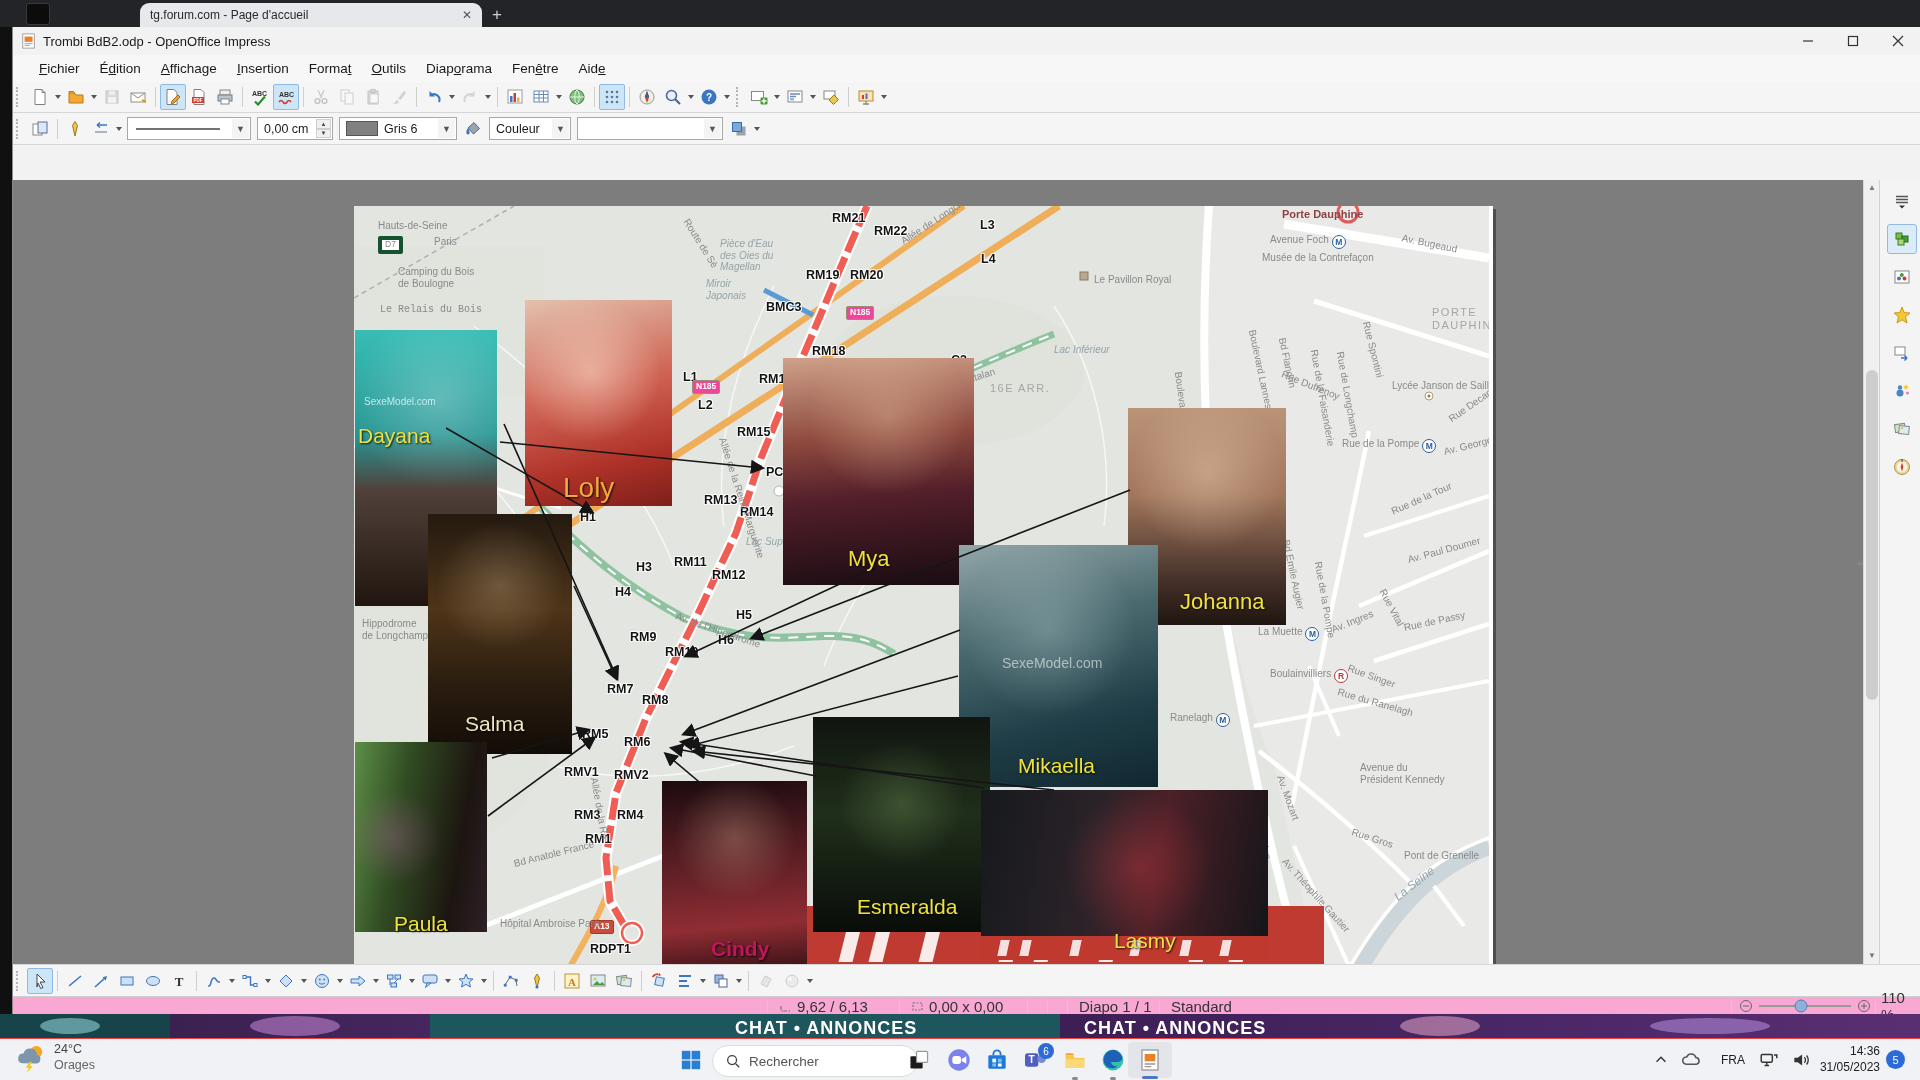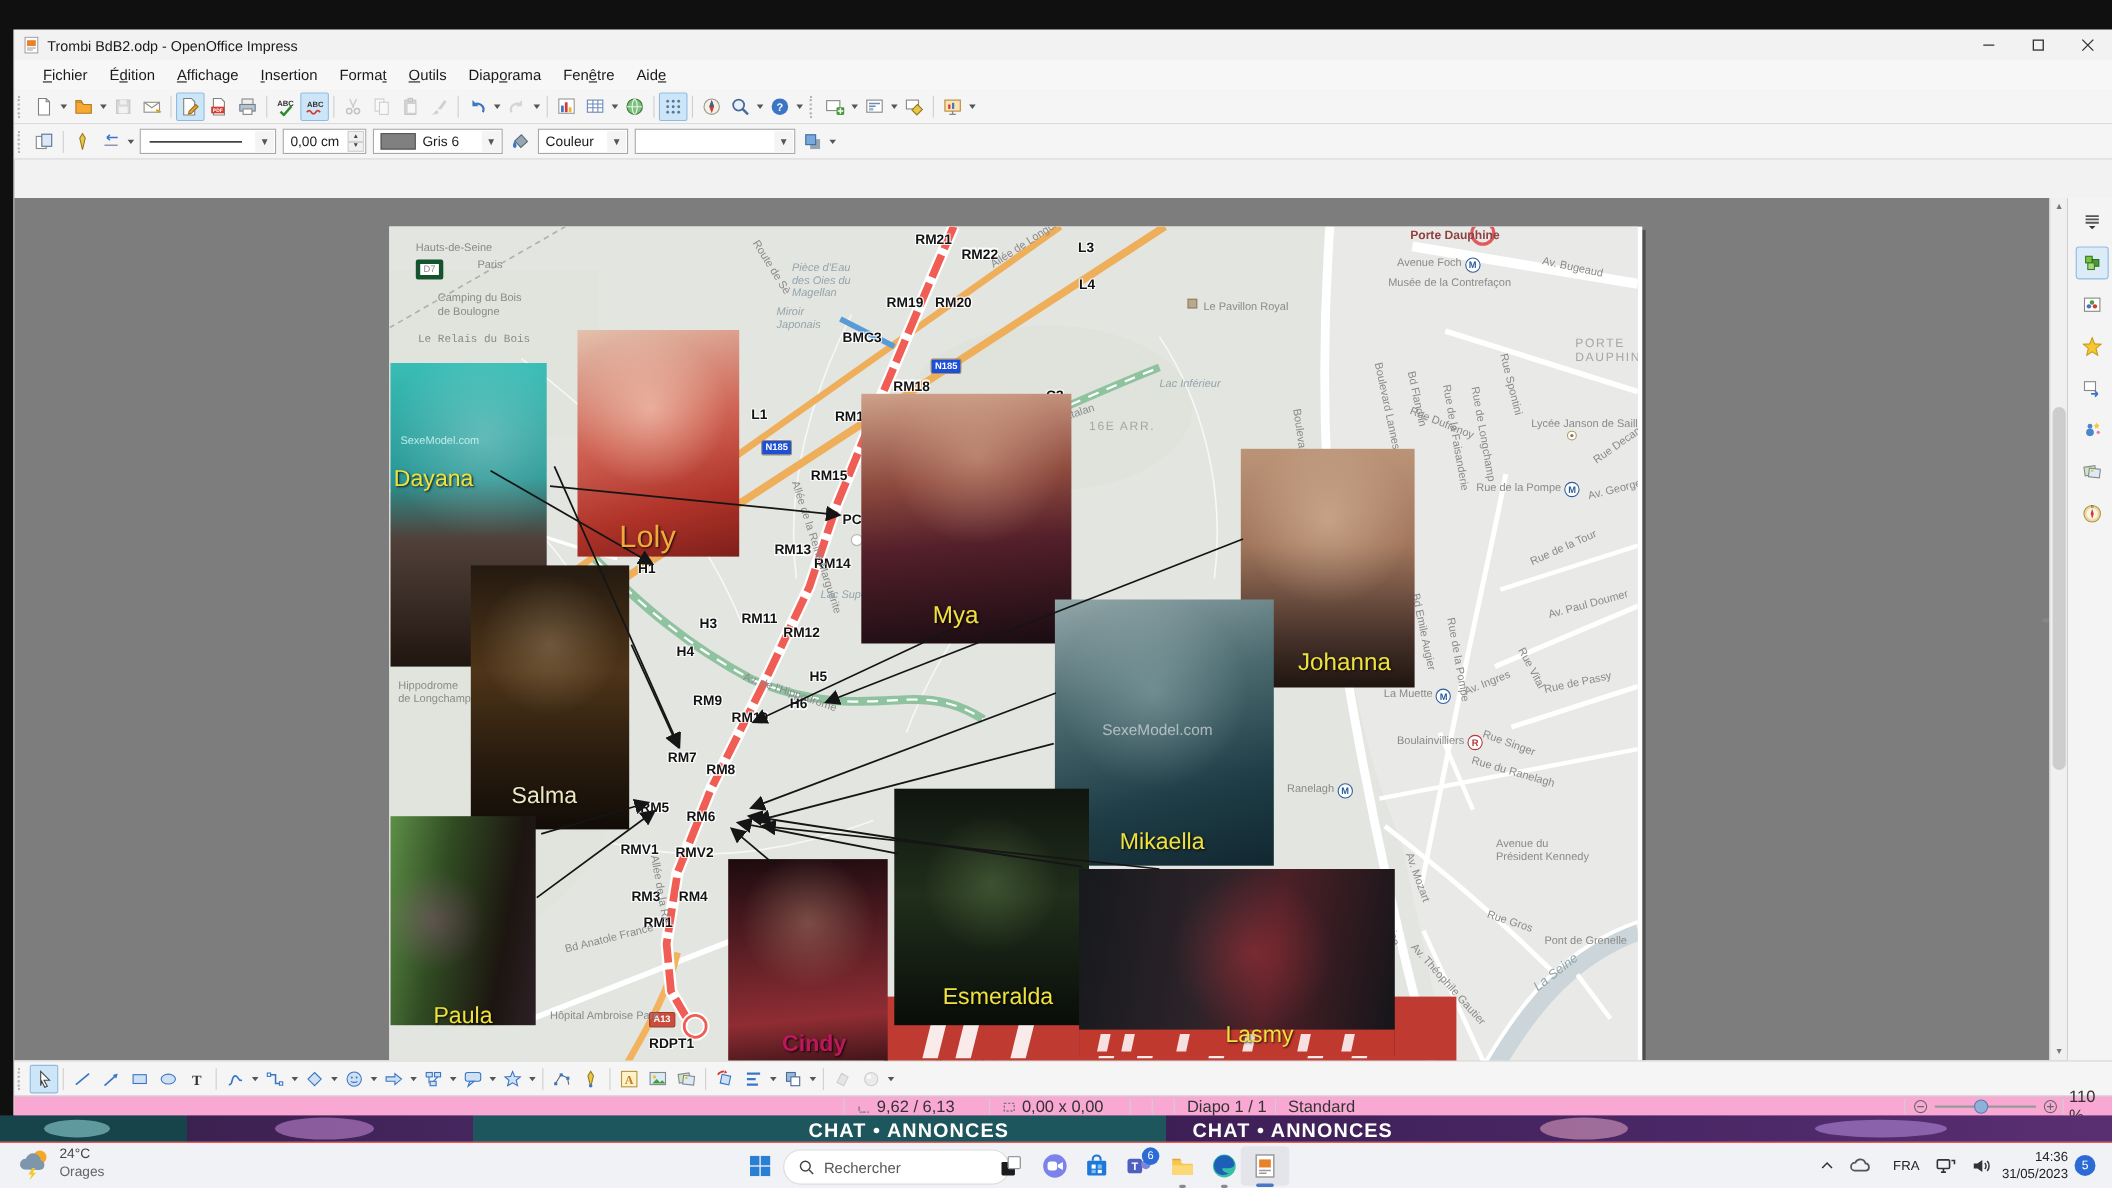--- a/index.html
+++ b/index.html
@@ -42,21 +42,21 @@
   #map{position:absolute;left:0;top:0;width:1135px;height:771px;background:#e9e9e7;overflow:hidden;}
   #roads,#arrows{position:absolute;inset:0;}
   #roads{z-index:1;} #arrows{z-index:30;pointer-events:none;}
   #mlabels{position:absolute;inset:0;z-index:5;}
   .ml{position:absolute;font-size:10px;color:#8a8a8a;white-space:pre;line-height:1.15;transform-origin:0 50%;}
   .ml.k{font-size:12.5px;font-weight:bold;color:#131313;text-shadow:1px 1px 0 #ffffffcc,-1px -1px 0 #ffffffcc,1px -1px 0 #ffffffcc,-1px 1px 0 #ffffffcc;}
   .ml.w,.ml.sei{font-style:italic;color:#94a4ab;}
   .ml.sei{font-size:12px;}
   .ml.a{color:#a6a6a6;letter-spacing:1.5px;font-size:11px;}
   .ml.p{color:#8f4242;font-weight:bold;font-size:11px;}
-  .ml.bn{background:#1d4ed8;color:#fff;font-size:8.5px;font-weight:bold;padding:1px 3px;border-radius:2px;border:1px solid #9a8d72;margin-top:20px;}
+  .ml.bn{background:#ec4899;color:#fff;font-size:8.5px;font-weight:bold;padding:1px 3px;border-radius:2px;border:1px solid #9a8d72;}
   .ml.bd{background:#fff;border:4px solid #14532d;color:#8a8a8a;font-size:8.5px;padding:0 3px;border-radius:2px;}
   .ml.ba{background:#c94c3c;border:1px solid #a53a2c;color:#fff;font-size:8.5px;font-weight:bold;padding:1px 3px;border-radius:2px;}
   .mbadge,.rbadge{display:inline-block;width:12px;height:12px;border:1.6px solid #2d5f9e;border-radius:50%;color:#2d5f9e;font-size:8.5px;font-weight:bold;text-align:center;line-height:12px;background:#fff;margin-left:3px;vertical-align:-2px;font-style:normal;}
   .rbadge{border-color:#b03a3a;color:#b03a3a;}
   .photo{position:absolute;z-index:20;}
   .pstrip{position:absolute;left:0;right:0;bottom:0;height:24px;background:#c0392f;overflow:hidden;}
   .pstrip i{position:absolute;top:4px;width:9px;height:16px;background:#fff;opacity:.85;transform:skewX(-12deg);}
   .pname{position:absolute;z-index:35;text-shadow:1px 1px 2px rgba(0,0,0,.85);white-space:nowrap;}
   .wm{position:absolute;z-index:22;white-space:nowrap;}
   #banner{position:absolute;left:450px;top:700px;width:520px;height:70px;background:#bf3a30;z-index:8;}
@@ -88,20 +88,28 @@
   .traytxt{font-size:12px;color:#222;}
   #clock{position:absolute;left:1814px;top:5px;width:66px;text-align:right;font-size:12px;color:#222;line-height:1.3;}
   #notifbadge{position:absolute;left:1886px;top:11px;width:19px;height:19px;background:#2c6bd6;border-radius:50%;color:#fff;font-size:11px;display:flex;align-items:center;justify-content:center;}
   svg{display:block;}
 </style>
 </head>
 <body>
 
 <div id="screen">
 
+  <div id="browser-strip">
+    <div id="bicon"></div>
+    <div id="btab">
+      <span>tg.forum.com - Page d'accueil</span>
+      <span class="x">✕</span>
+    </div>
+    <div id="btab-plus">+</div>
+  </div>
 
   <div id="appwin">
 
     <div id="titlebar">
       <span class="ticon">
         <svg viewBox="0 0 18 18" width="16" height="16">
             <rect x="2" y="1" width="13" height="16" fill="#fff" stroke="#9a9a9a"></rect>
             <rect x="4" y="4" width="9" height="6" fill="#e8822a"></rect>
             <path d="M4 12h9M4 14h6" stroke="#999" stroke-width="1"></path>
           </svg>

